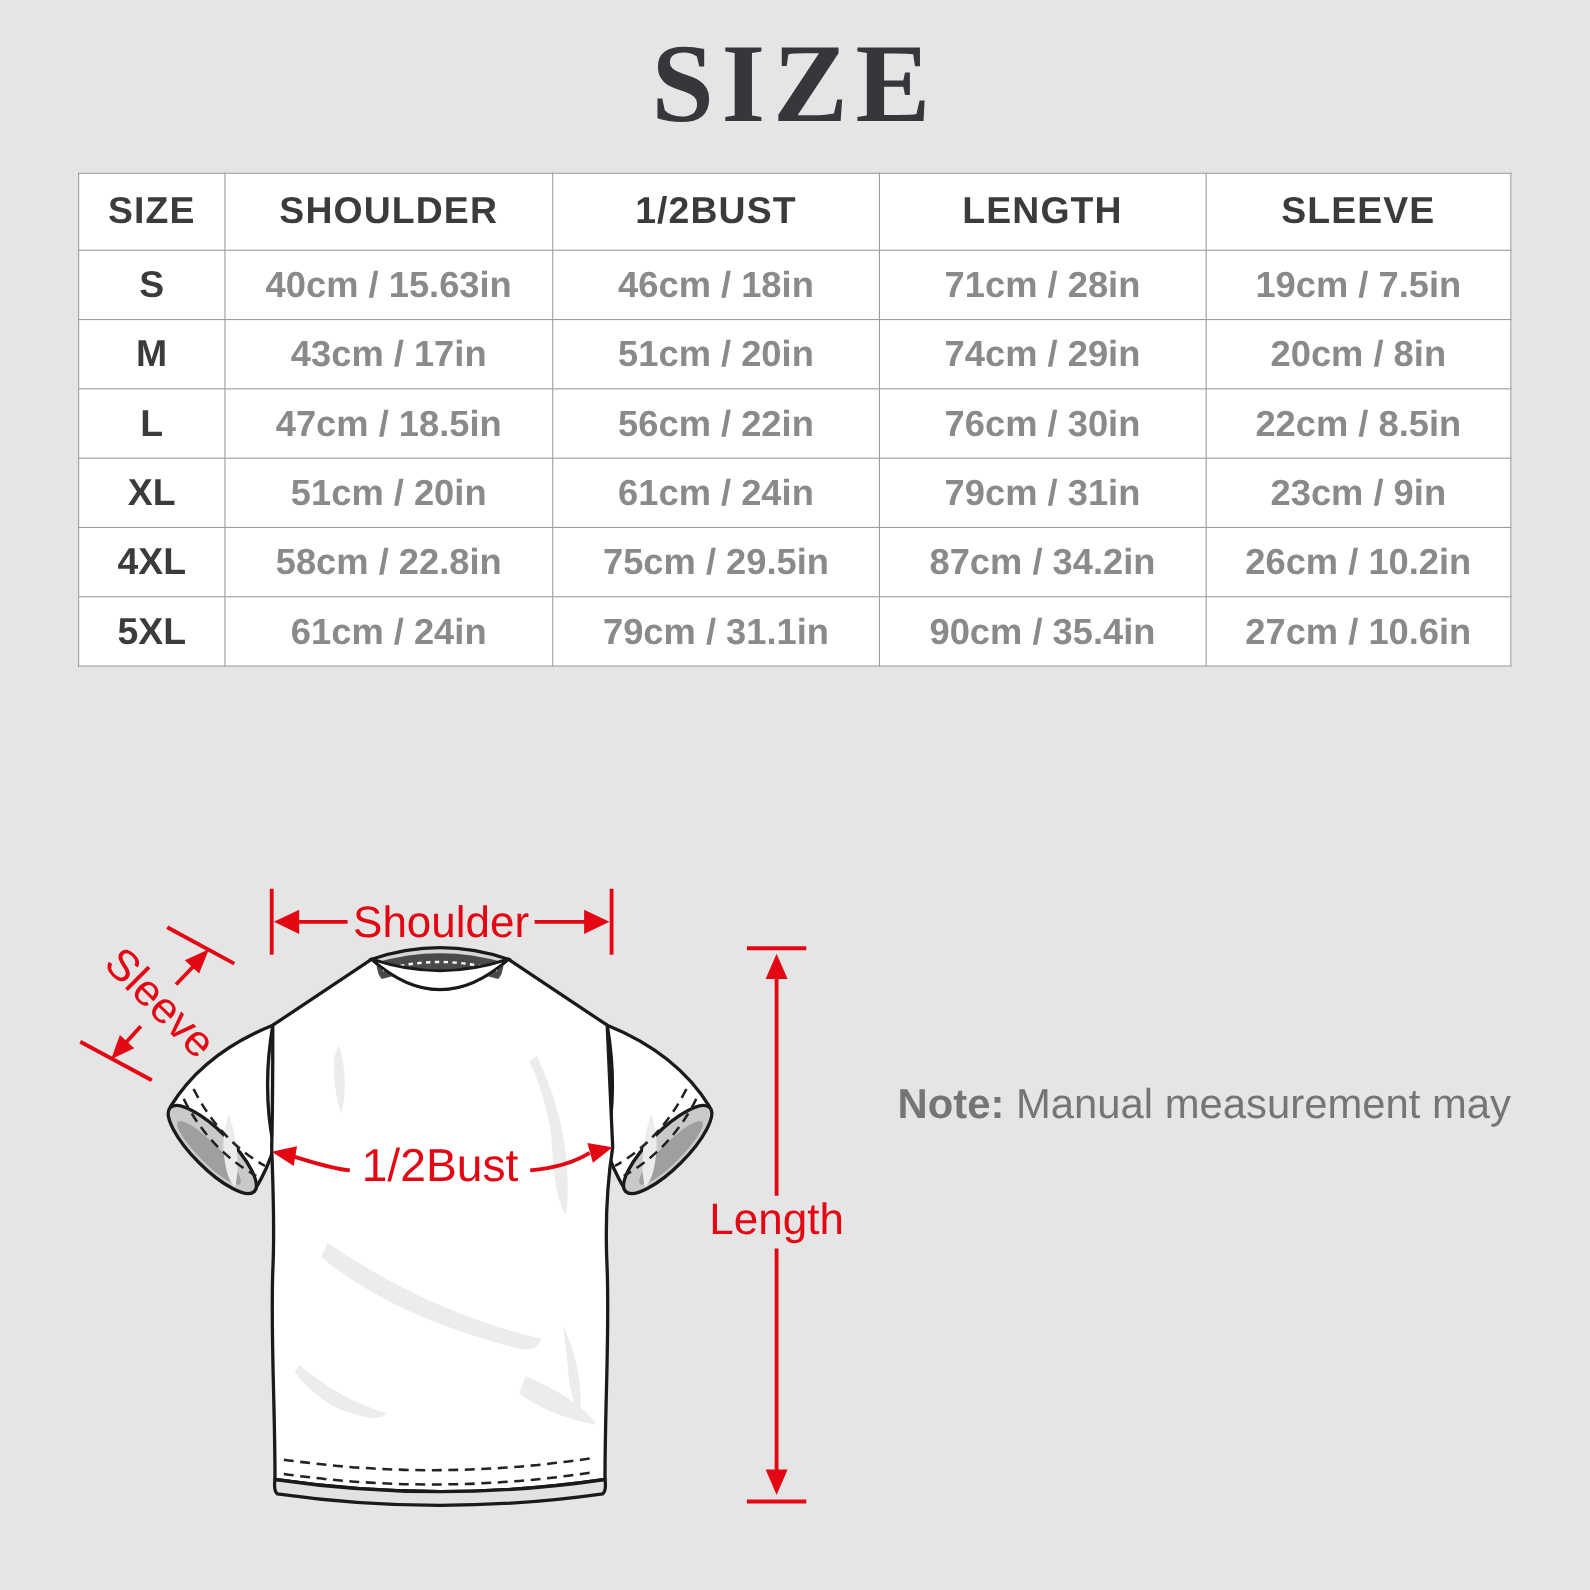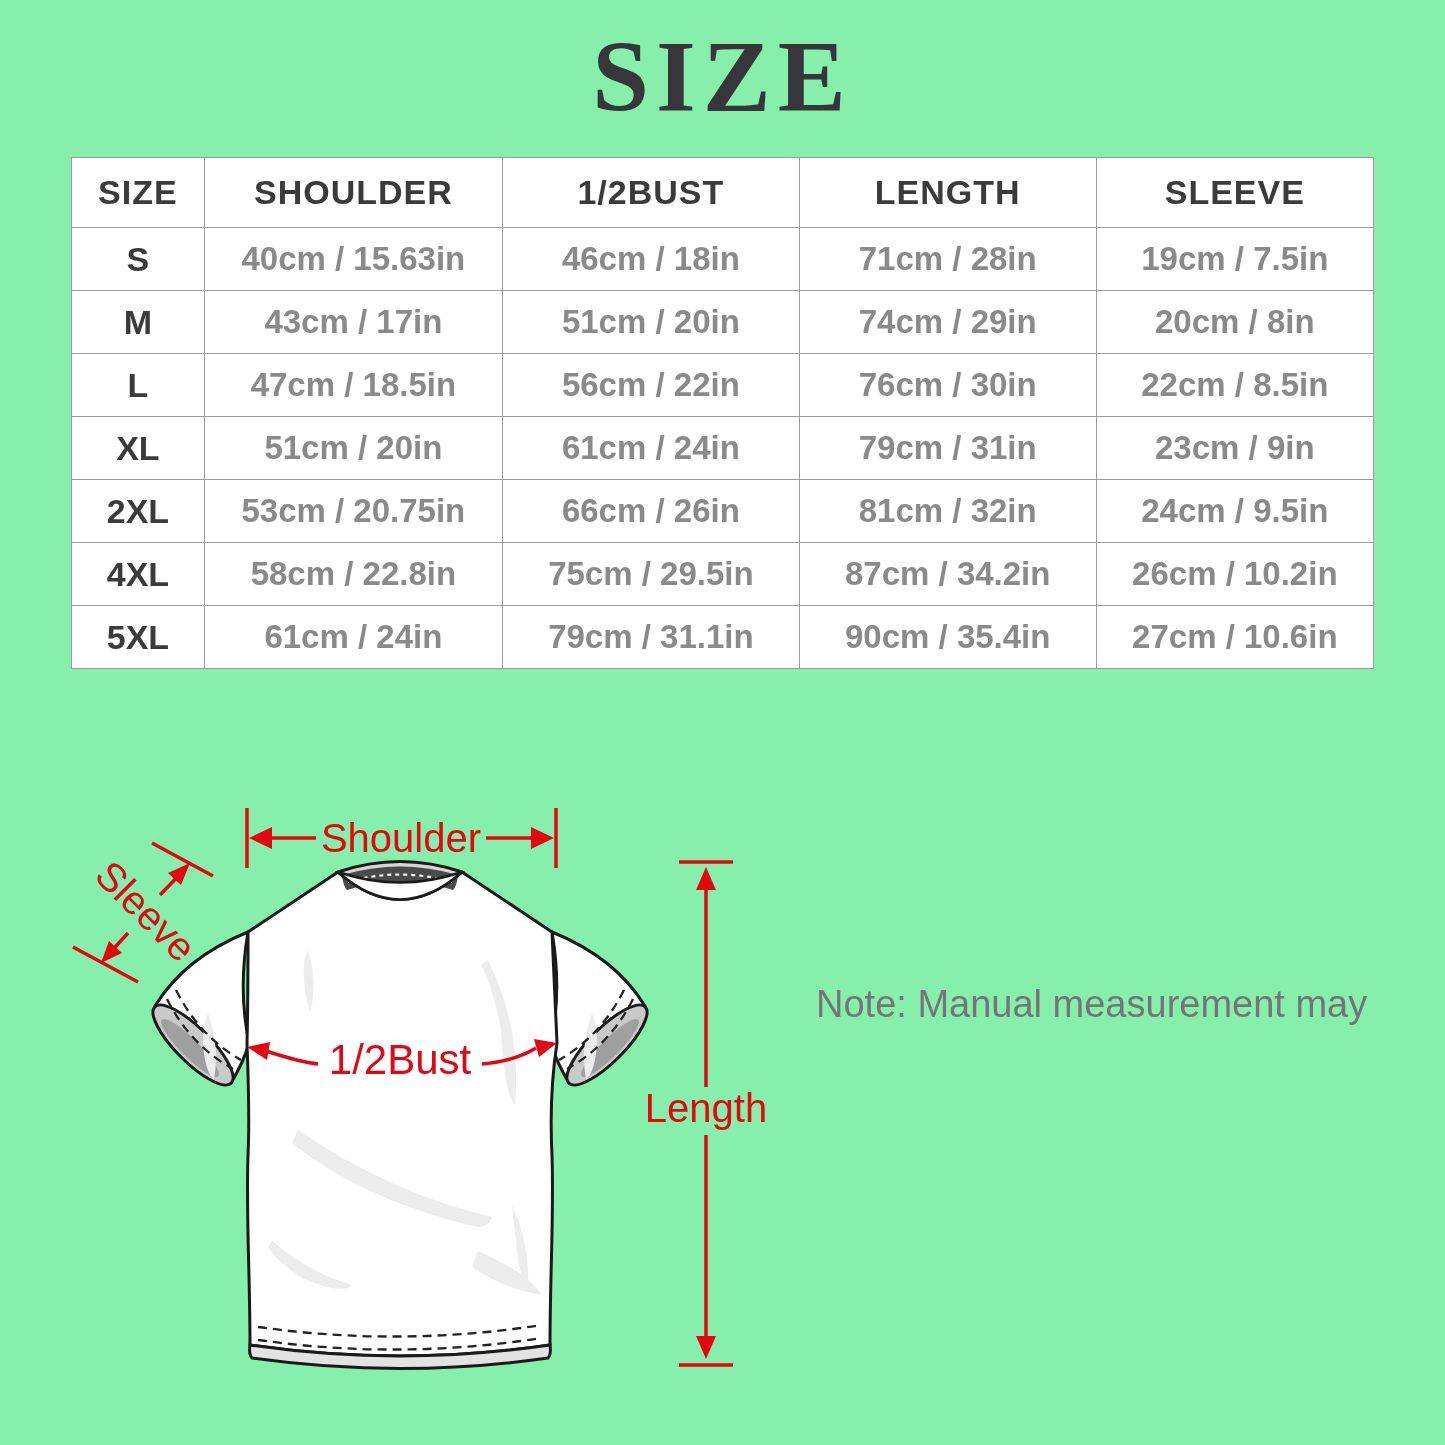--- a/index.html
+++ b/index.html
@@ -2,21 +2,21 @@
 <html style="--accent: #e30613; --title-text: #36363b; --header-text: #3b3b3b; --cell-text: #8a8a8a; --table-border: #9c9c9c; --note-text: #757575;"><head>
 <meta charset="utf-8">
 <style>
   :root{
     --accent:#e30613; --title-text:#36363b; --header-text:#3b3b3b;
     --cell-text:#8a8a8a; --table-border:#9c9c9c; --note-text:#757575;
   }
   *{box-sizing:border-box}
   html,body{margin:0;padding:0;background:#fff}
   body{width:1445px;height:1445px;font-family:"Liberation Sans",sans-serif}
-  .page{position:relative;width:1445px;height:1445px;background:#86efac;overflow:hidden}
+  .page{position:relative;width:1445px;height:1445px;background:#e5e5e5;overflow:hidden}
 
   .title{
     position:absolute;top:26px;left:0;width:100%;text-align:center;
     font-family:"Liberation Serif","DejaVu Serif",serif;font-weight:700;
     font-size:102px;letter-spacing:7px;color:var(--title-text);line-height:1;
   }
 
   table.size-table{
     position:absolute;left:71px;top:157px;width:1303px;
     border-collapse:collapse;table-layout:fixed;background:#fff;
@@ -33,21 +33,21 @@
   .size-table th{height:70px;font-size:34px;font-weight:700;color:var(--header-text);letter-spacing:1px}
   .size-table td{height:63px;font-size:33px;font-weight:700;color:var(--cell-text)}
   .size-table td.size-col{font-size:34px;font-weight:700;color:var(--header-text)}
 
   .diagram{position:absolute;left:60px;top:775px;width:730px;height:660px}
   .red-label{fill:var(--accent);font-family:"Liberation Sans",sans-serif}
   .red-stroke{stroke:var(--accent);fill:none}
   .red-fill{fill:var(--accent);stroke:none}
 
   .note{position:absolute;left:816px;top:975px;font-size:38px;line-height:58px;color:var(--note-text)}
-  .note-label{font-weight:400}
+  .note-label{font-weight:700}
 </style>
 </head>
 <body>
 
 <div class="page">
 
   <div class="title">SIZE</div>
 
   <table class="size-table">
     <colgroup>
@@ -89,27 +89,20 @@
           <td>22cm / 8.5in</td>
         </tr>
         <tr>
           <td class="size-col">XL</td>
           <td>51cm / 20in</td>
           <td>61cm / 24in</td>
           <td>79cm / 31in</td>
           <td>23cm / 9in</td>
         </tr>
         <tr>
-          <td class="size-col">2XL</td>
-          <td>53cm / 20.75in</td>
-          <td>66cm / 26in</td>
-          <td>81cm / 32in</td>
-          <td>24cm / 9.5in</td>
-        </tr>
-        <tr>
           <td class="size-col">4XL</td>
           <td>58cm / 22.8in</td>
           <td>75cm / 29.5in</td>
           <td>87cm / 34.2in</td>
           <td>26cm / 10.2in</td>
         </tr>
         <tr>
           <td class="size-col">5XL</td>
           <td>61cm / 24in</td>
           <td>79cm / 31.1in</td>

